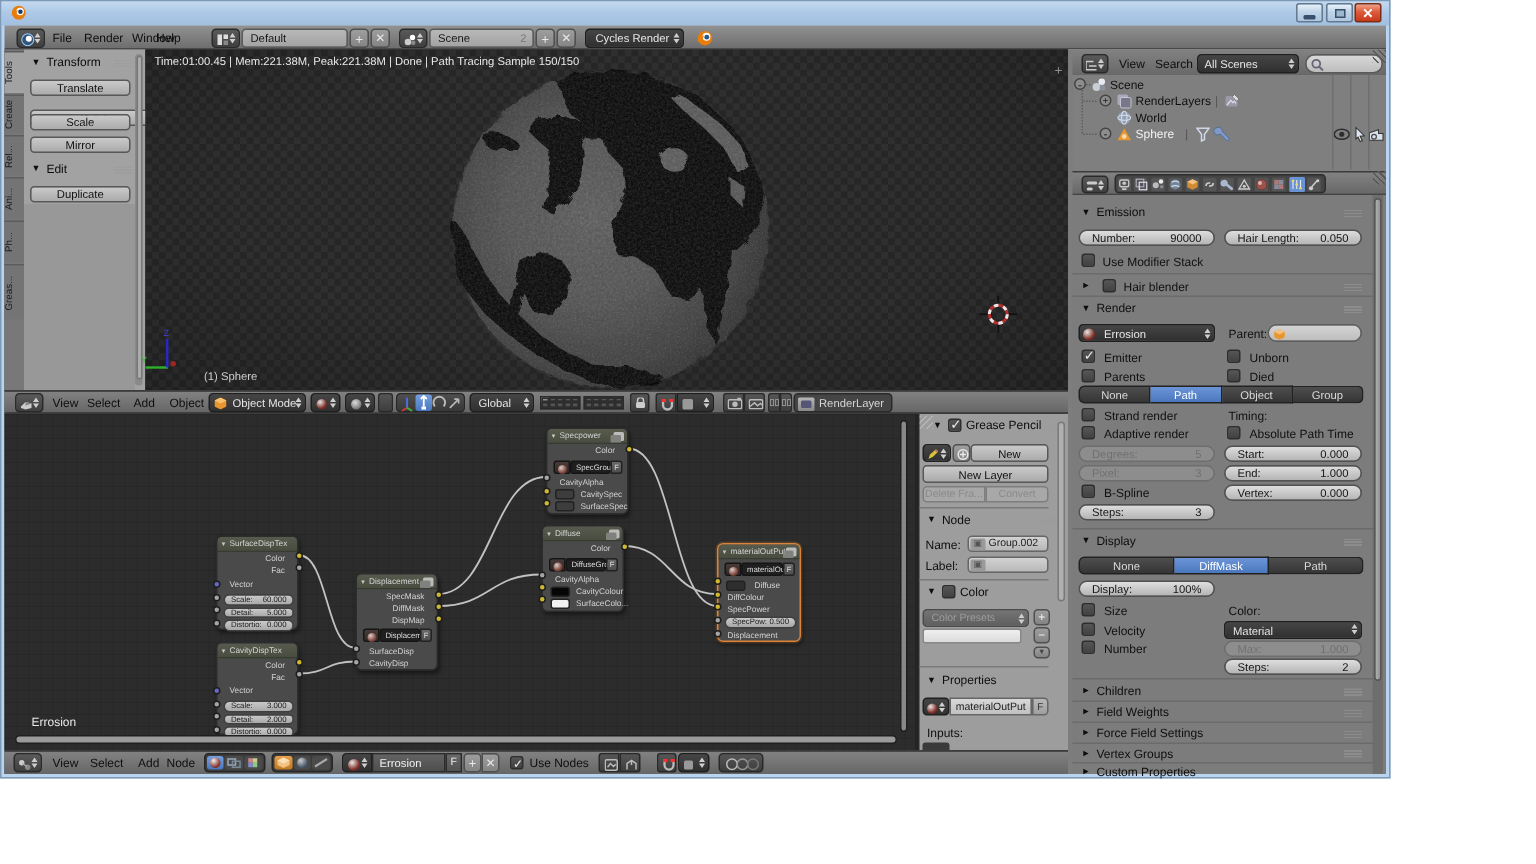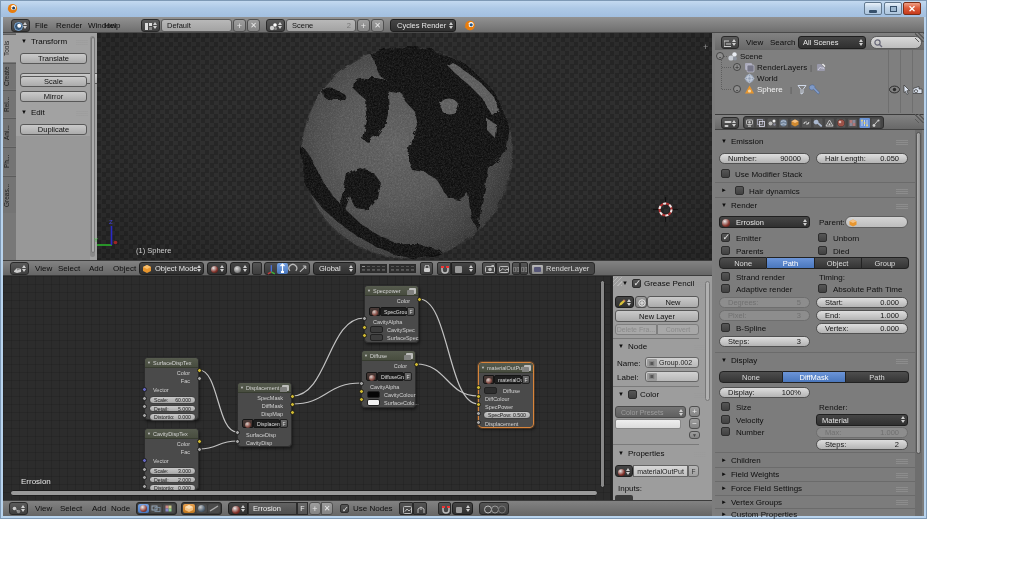--- a/index.html
+++ b/index.html
@@ -206,20 +206,21 @@
         <path fill="#616161" d="M390,86 L400,92 L399,106 L390,97 Z"></path>
         <ellipse cx="353" cy="74" rx="9.5" ry="7.5" fill="#666"></ellipse>
       </g>
       <path d="M213,55 A106 106 0 0 0 212,180" fill="none" stroke="#2e2e2e" stroke-width="11" opacity="0.55" clip-path="url(#circ)"></path>
     </g>
     <g clip-path="url(#circ)">
       <rect x="200" y="10" width="220" height="220" filter="url(#spk)" opacity="0.35"></rect>
       <rect x="200" y="10" width="220" height="220" filter="url(#spk2)" opacity="0.7"></rect>
     </g>
   </svg>
+  <span class="a" style="left:103px;top:36px;font-size:7.5px;color:#e8e8e8">Time:01:00.45 | Mem:221.38M, Peak:221.38M | Done | Path Tracing Sample 150/150</span>
   <span class="a" style="left:136px;top:246px;font-size:7.5px;color:#cfcfcf">(1) Sphere</span>
   <span class="a" style="left:703px;top:42px;font-size:9px;color:#909090">+</span>
 
   <svg class="a" style="left:92px;top:218px" width="30" height="32" viewBox="0 0 30 32">
     <line x1="5" y1="27" x2="20" y2="27" stroke="#2bb12b" stroke-width="1.6"></line>
     <line x1="19.5" y1="27" x2="19.5" y2="8" stroke="#2929c8" stroke-width="1.6"></line>
     <circle cx="23.5" cy="24.5" r="1.8" fill="#a02525"></circle>
     <text x="2" y="24" font-size="6" fill="#35c435">Y</text>
     <text x="17" y="6" font-size="6" fill="#4444dd">Z</text>
   </svg>
@@ -819,21 +820,21 @@
     </div>
   <div class="a slider" style="left:816px;top:153px;width:92px">
       <span class="lab">Hair Length:</span>
       <span class="val">0.050</span>
     </div>
   <div class="a chk" style="left:721px;top:169px"></div>
   <span class="a clabel" style="left:735px;top:170px">Use Modifier Stack</span>
   <div class="a" style="left:715px;top:182px;width:207px;height:1px;background:#6b6b6b"></div>
   <span class="a phead cl" style="left:721px;top:186px"></span>
   <div class="a chk" style="left:735px;top:186px"></div>
-  <span class="a clabel" style="left:749px;top:186.5px">Hair dynamics</span>
+  <span class="a clabel" style="left:749px;top:186.5px">Hair blender</span>
   <div class="a grip" style="left:896px;top:189px"></div>
   <div class="a" style="left:715px;top:197px;width:207px;height:1px;background:#6b6b6b"></div>
 
   <span class="a phead" style="left:721px;top:201px">Render</span>
   <div class="a grip" style="left:896px;top:204px"></div>
   <div class="a ddark" style="left:719px;top:216px;width:91px;height:12px;line-height:11px;padding-left:16px">Errosion
     <div class="a" style="left:2px;top:2px;width:8px;height:8px;border-radius:50%;background:radial-gradient(circle at 35% 30%,#e8e8e8,#83322a 60%,#3a1512)"></div>
     <span class="updn">
         <i class="u"></i>
         <i class="d"></i>
@@ -900,21 +901,21 @@
       <div>None</div>
       <div class="on">DiffMask</div>
       <div>Path</div>
     </div>
   <div class="a slider" style="left:719px;top:386.5px;width:91px">
       <span class="lab">Display:</span>
       <span class="val">100%</span>
     </div>
   <div class="a chk" style="left:721px;top:402px"></div>
   <span class="a clabel" style="left:736px;top:403px">Size</span>
-  <span class="a clabel" style="left:819px;top:403px">Render:</span>
+  <span class="a clabel" style="left:819px;top:403px">Color:</span>
   <div class="a chk" style="left:721px;top:414.5px"></div>
   <span class="a clabel" style="left:736px;top:415.5px">Velocity</span>
   <div class="a ddark" style="left:816px;top:413.5px;width:92px;height:12px;line-height:11px;padding-left:5px">Material<span class="updn">
         <i class="u"></i>
         <i class="d"></i>
       </span></div>
   <div class="a chk" style="left:721px;top:427px"></div>
   <span class="a clabel" style="left:736px;top:428px">Number</span>
   <div class="a slider dim" style="left:816px;top:426.5px;width:92px">
       <span class="lab">Max:</span>

